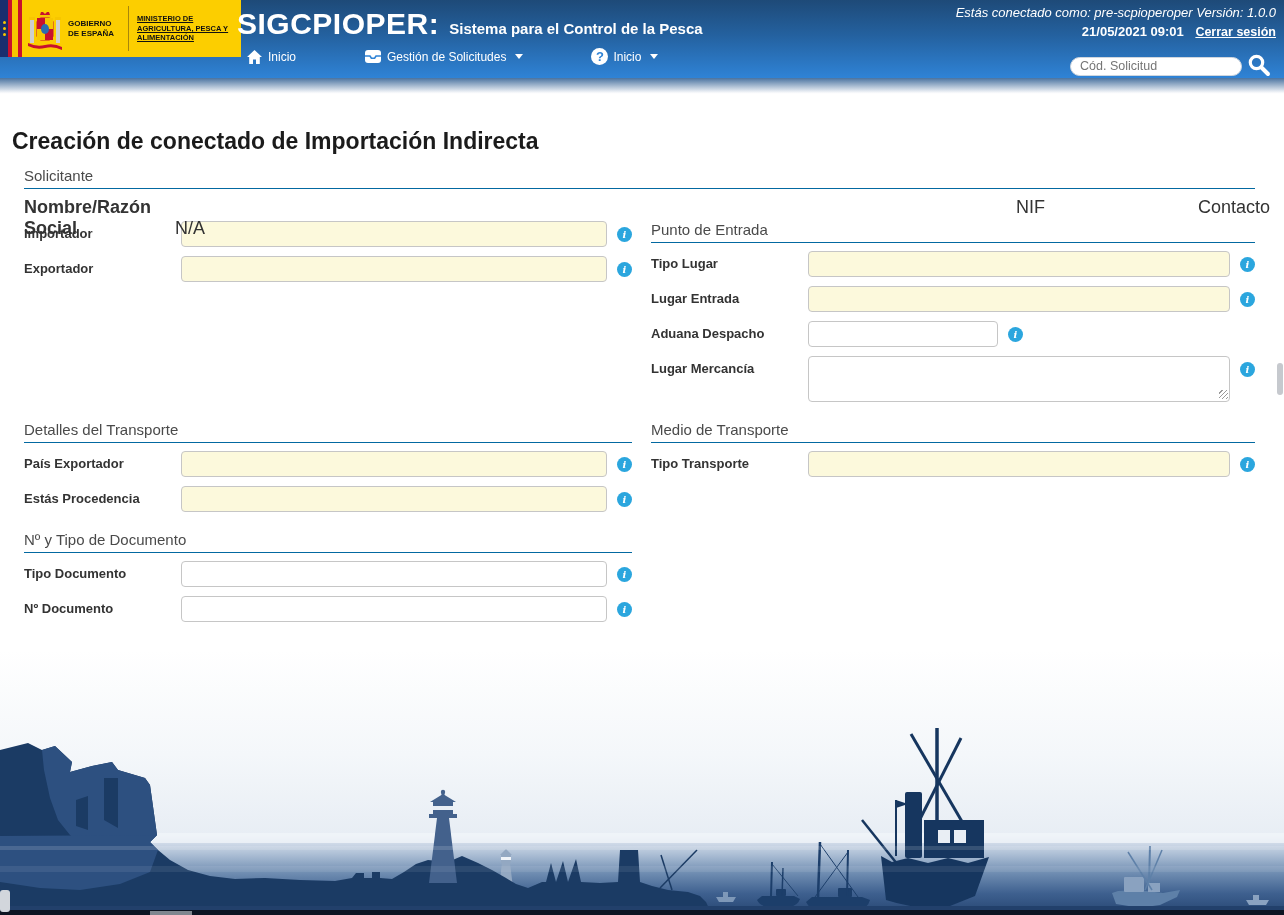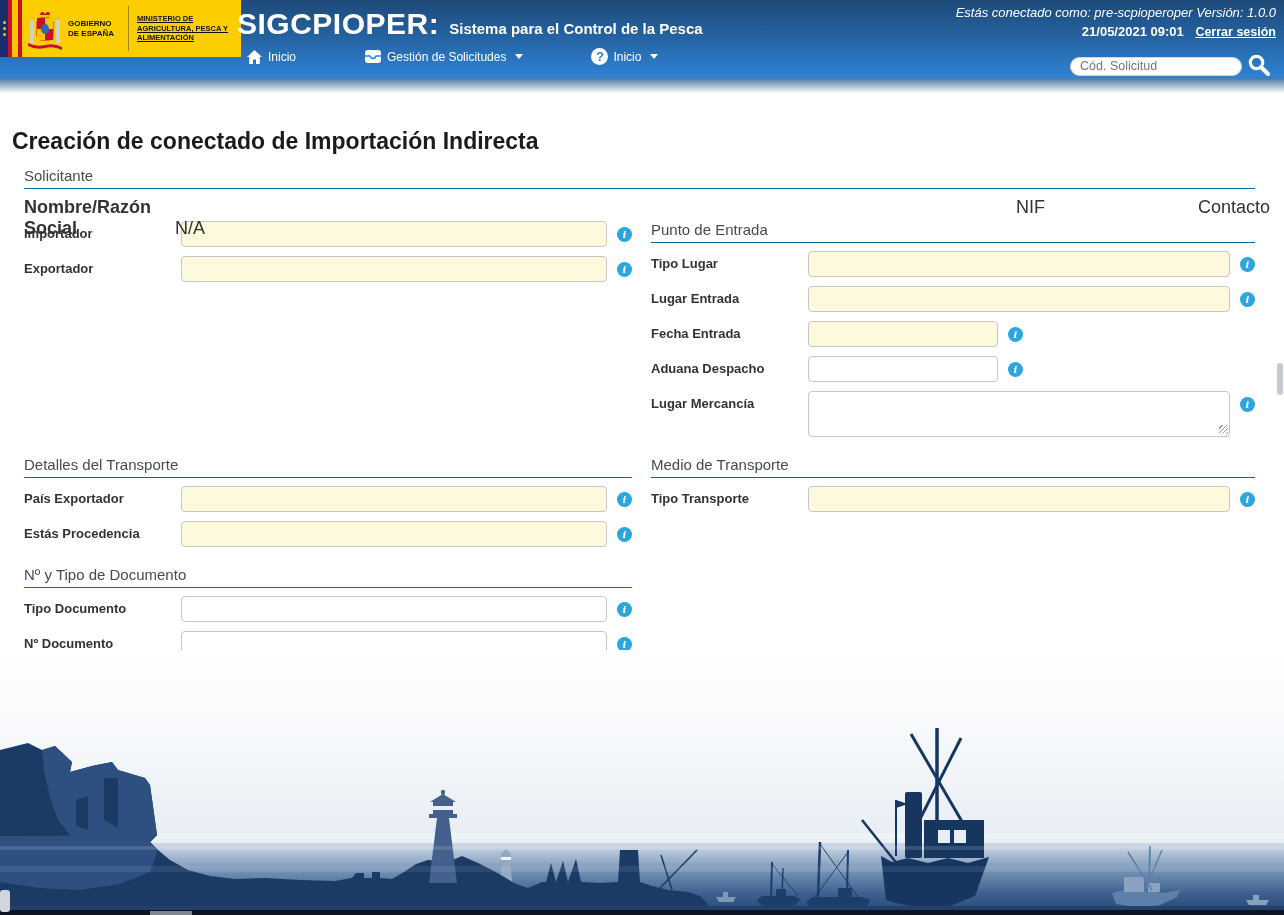--- a/index.html
+++ b/index.html
@@ -193,26 +193,20 @@
         <label>Tipo Lugar</label>
         <input class="txt yellow" style="">
         <span class="info"></span>
       </div>
       <div class="frow">
         <label>Lugar Entrada</label>
         <input class="txt yellow" style="">
         <span class="info"></span>
       </div>
       <div class="frow">
-        <label>Fecha Entrada</label>
-        <input class="txt yellow short" style="">
-        <span class="info"></span>
-        <span class="spacer-flex"></span>
-      </div>
-      <div class="frow">
         <label>Aduana Despacho</label>
         <input class="txt short2" style="">
         <span class="info"></span>
         <span class="spacer-flex"></span>
       </div>
       <div class="frow">
         <label>Lugar Mercancía</label>
         <span class="ta-wrap">
           <textarea class="ta" style=""></textarea>
           <span class="grip"></span>

